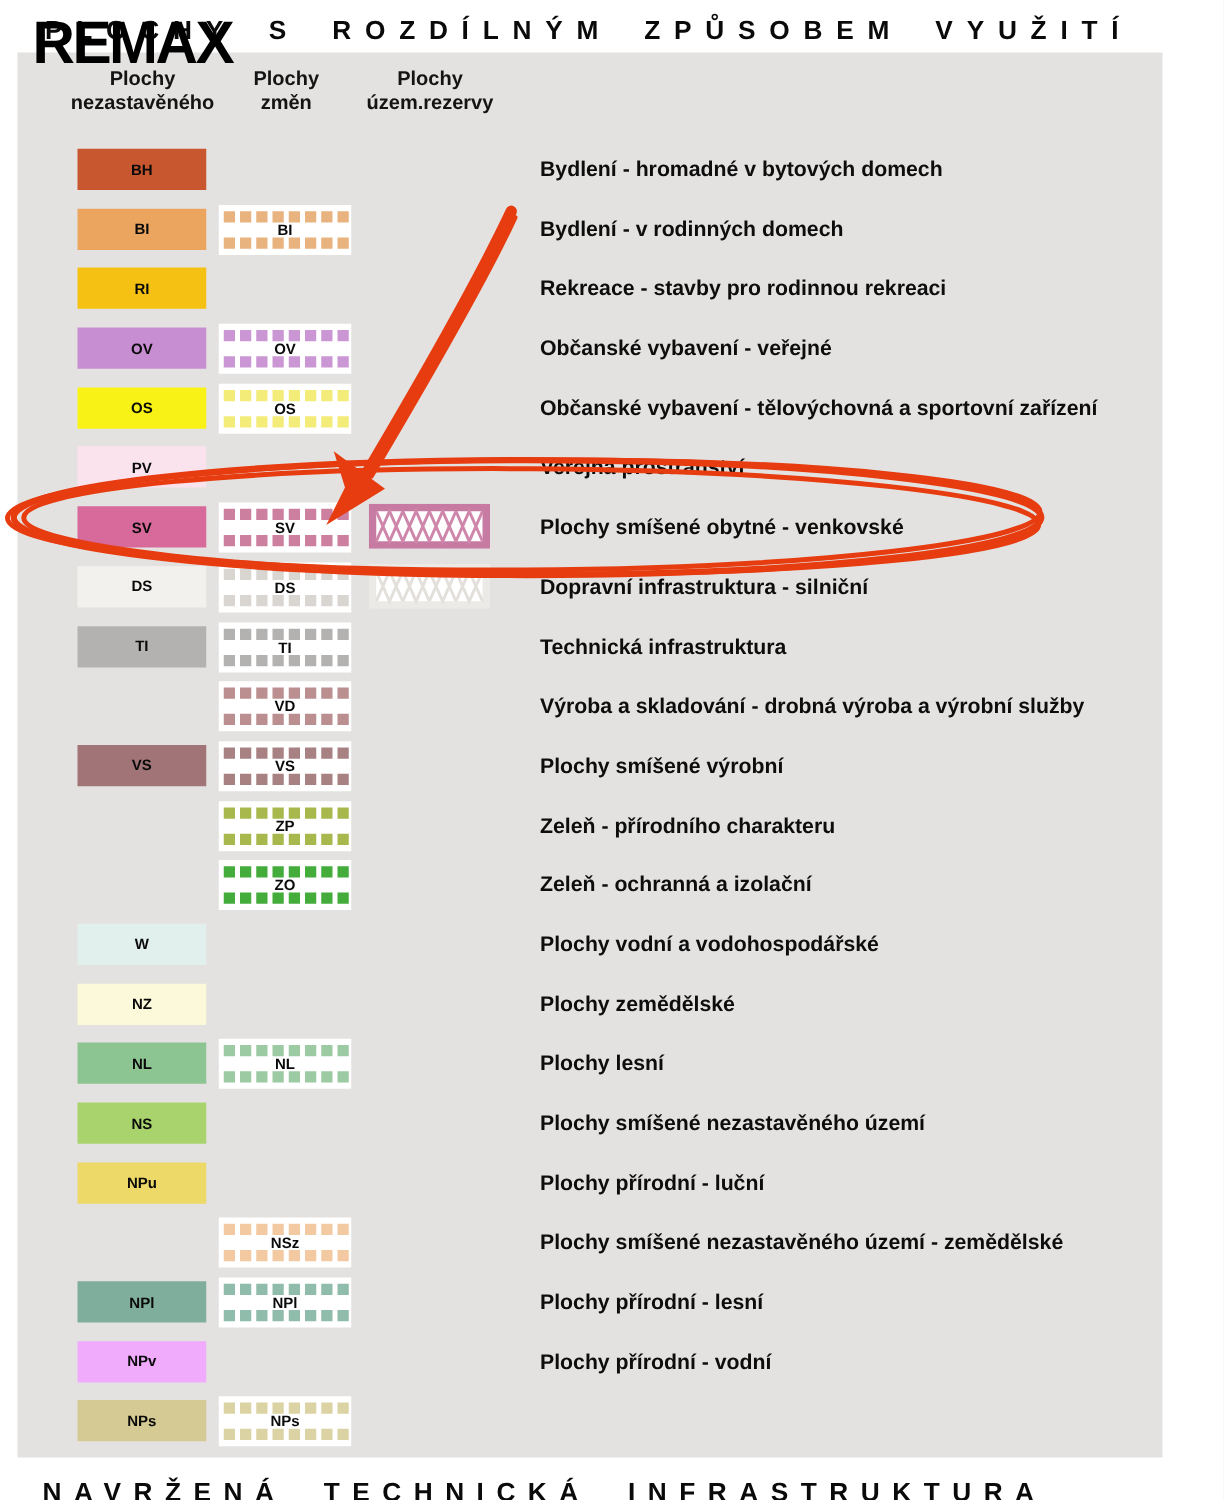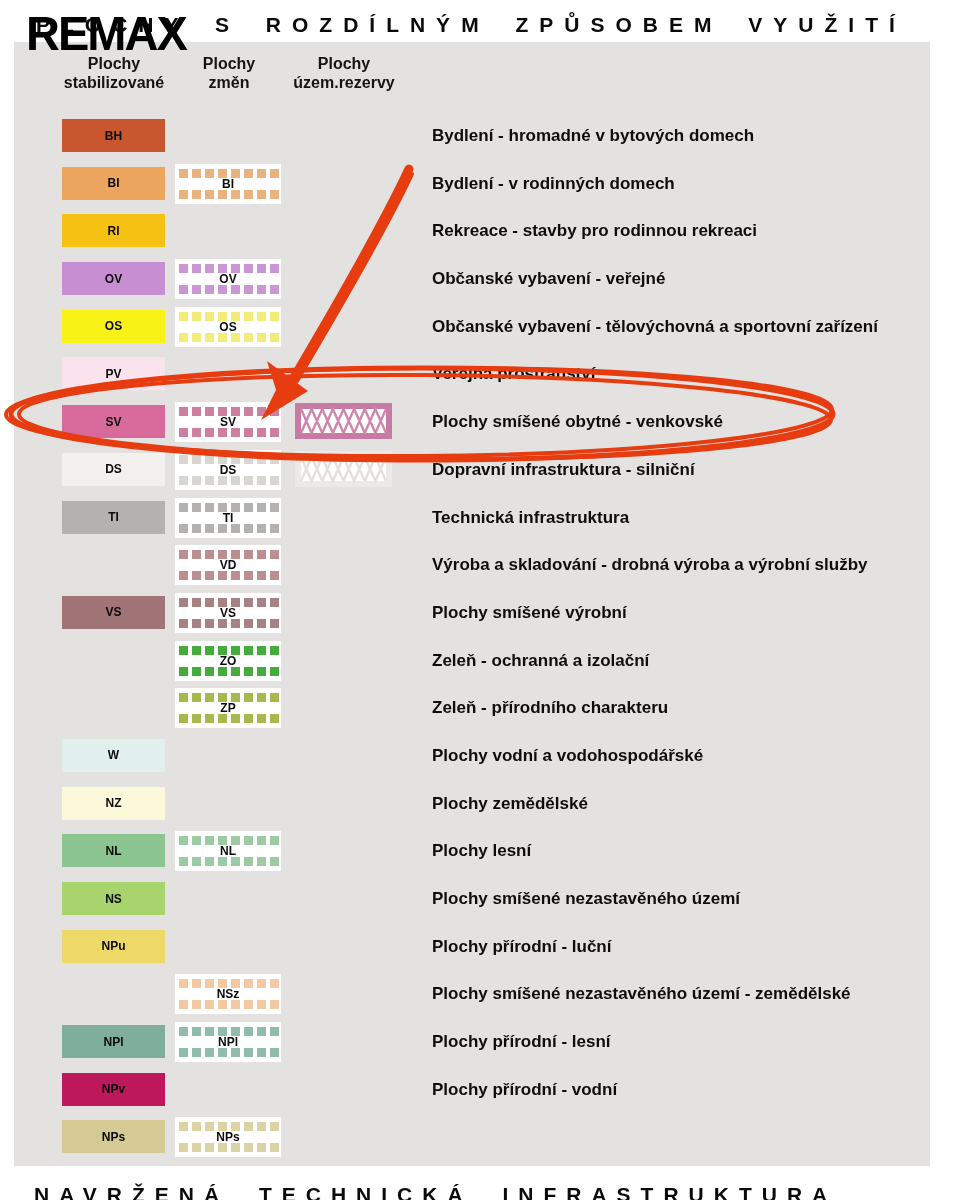--- a/index.html
+++ b/index.html
@@ -57,21 +57,21 @@
 <body>
 
 <div class="panel"></div>
 
 <div class="title">PLOCHY S ROZDÍLNÝM ZPŮSOBEM VYUŽITÍ</div>
 <div class="logo">REMAX</div>
 
 <div class="colheads">
   <div class="colhead c0">
     <span>Plochy</span><br>
-    <span>stabilizované</span>
+    <span>nezastavěného</span>
   </div>
   <div class="colhead c1">
     <span>Plochy</span><br>
     <span>změn</span>
   </div>
   <div class="colhead c2">
     <span>Plochy</span><br>
     <span>územ.rezervy</span>
   </div>
 </div>
@@ -299,61 +299,61 @@
         <i style="background: rgb(168, 129, 131);"></i>
         <i style="background: rgb(168, 129, 131);"></i>
         <i style="background: rgb(168, 129, 131);"></i>
         <i style="background: rgb(168, 129, 131);"></i>
         <span class="code">VS</span>
       </div>
       <div class="rlabel">Plochy smíšené výrobní</div>
     </div>
     <div class="row">
       <div class="sw dots">
+        <i style="background: rgb(169, 184, 77);"></i>
+        <i style="background: rgb(169, 184, 77);"></i>
+        <i style="background: rgb(169, 184, 77);"></i>
+        <i style="background: rgb(169, 184, 77);"></i>
+        <i style="background: rgb(169, 184, 77);"></i>
+        <i style="background: rgb(169, 184, 77);"></i>
+        <i style="background: rgb(169, 184, 77);"></i>
+        <i style="background: rgb(169, 184, 77);"></i>
+        <i style="background: rgb(169, 184, 77);"></i>
+        <i style="background: rgb(169, 184, 77);"></i>
+        <i style="background: rgb(169, 184, 77);"></i>
+        <i style="background: rgb(169, 184, 77);"></i>
+        <i style="background: rgb(169, 184, 77);"></i>
+        <i style="background: rgb(169, 184, 77);"></i>
+        <i style="background: rgb(169, 184, 77);"></i>
+        <i style="background: rgb(169, 184, 77);"></i>
+        <span class="code">ZP</span>
+      </div>
+      <div class="rlabel">Zeleň - přírodního charakteru</div>
+    </div>
+    <div class="row">
+      <div class="sw dots">
         <i style="background: rgb(67, 172, 59);"></i>
         <i style="background: rgb(67, 172, 59);"></i>
         <i style="background: rgb(67, 172, 59);"></i>
         <i style="background: rgb(67, 172, 59);"></i>
         <i style="background: rgb(67, 172, 59);"></i>
         <i style="background: rgb(67, 172, 59);"></i>
         <i style="background: rgb(67, 172, 59);"></i>
         <i style="background: rgb(67, 172, 59);"></i>
         <i style="background: rgb(67, 172, 59);"></i>
         <i style="background: rgb(67, 172, 59);"></i>
         <i style="background: rgb(67, 172, 59);"></i>
         <i style="background: rgb(67, 172, 59);"></i>
         <i style="background: rgb(67, 172, 59);"></i>
         <i style="background: rgb(67, 172, 59);"></i>
         <i style="background: rgb(67, 172, 59);"></i>
         <i style="background: rgb(67, 172, 59);"></i>
         <span class="code">ZO</span>
       </div>
       <div class="rlabel">Zeleň - ochranná a izolační</div>
-    </div>
-    <div class="row">
-      <div class="sw dots">
-        <i style="background: rgb(169, 184, 77);"></i>
-        <i style="background: rgb(169, 184, 77);"></i>
-        <i style="background: rgb(169, 184, 77);"></i>
-        <i style="background: rgb(169, 184, 77);"></i>
-        <i style="background: rgb(169, 184, 77);"></i>
-        <i style="background: rgb(169, 184, 77);"></i>
-        <i style="background: rgb(169, 184, 77);"></i>
-        <i style="background: rgb(169, 184, 77);"></i>
-        <i style="background: rgb(169, 184, 77);"></i>
-        <i style="background: rgb(169, 184, 77);"></i>
-        <i style="background: rgb(169, 184, 77);"></i>
-        <i style="background: rgb(169, 184, 77);"></i>
-        <i style="background: rgb(169, 184, 77);"></i>
-        <i style="background: rgb(169, 184, 77);"></i>
-        <i style="background: rgb(169, 184, 77);"></i>
-        <i style="background: rgb(169, 184, 77);"></i>
-        <span class="code">ZP</span>
-      </div>
-      <div class="rlabel">Zeleň - přírodního charakteru</div>
     </div>
     <div class="row">
       <div class="sw solid" style="background: rgb(226, 240, 237);">
         <span class="code">W</span>
       </div>
       <div class="rlabel">Plochy vodní a vodohospodářské</div>
     </div>
     <div class="row">
       <div class="sw solid" style="background: rgb(252, 248, 218);">
         <span class="code">NZ</span>
@@ -438,21 +438,21 @@
         <i style="background: rgb(144, 188, 171);"></i>
         <i style="background: rgb(144, 188, 171);"></i>
         <i style="background: rgb(144, 188, 171);"></i>
         <i style="background: rgb(144, 188, 171);"></i>
         <i style="background: rgb(144, 188, 171);"></i>
         <span class="code">NPl</span>
       </div>
       <div class="rlabel">Plochy přírodní - lesní</div>
     </div>
     <div class="row">
-      <div class="sw solid" style="background: #be185d;">
+      <div class="sw solid" style="background: #f0abfc;">
         <span class="code">NPv</span>
       </div>
       <div class="rlabel">Plochy přírodní - vodní</div>
     </div>
     <div class="row">
       <div class="sw solid" style="background: rgb(213, 202, 147);">
         <span class="code">NPs</span>
       </div>
       <div class="sw dots">
         <i style="background: rgb(220, 211, 164);"></i>

